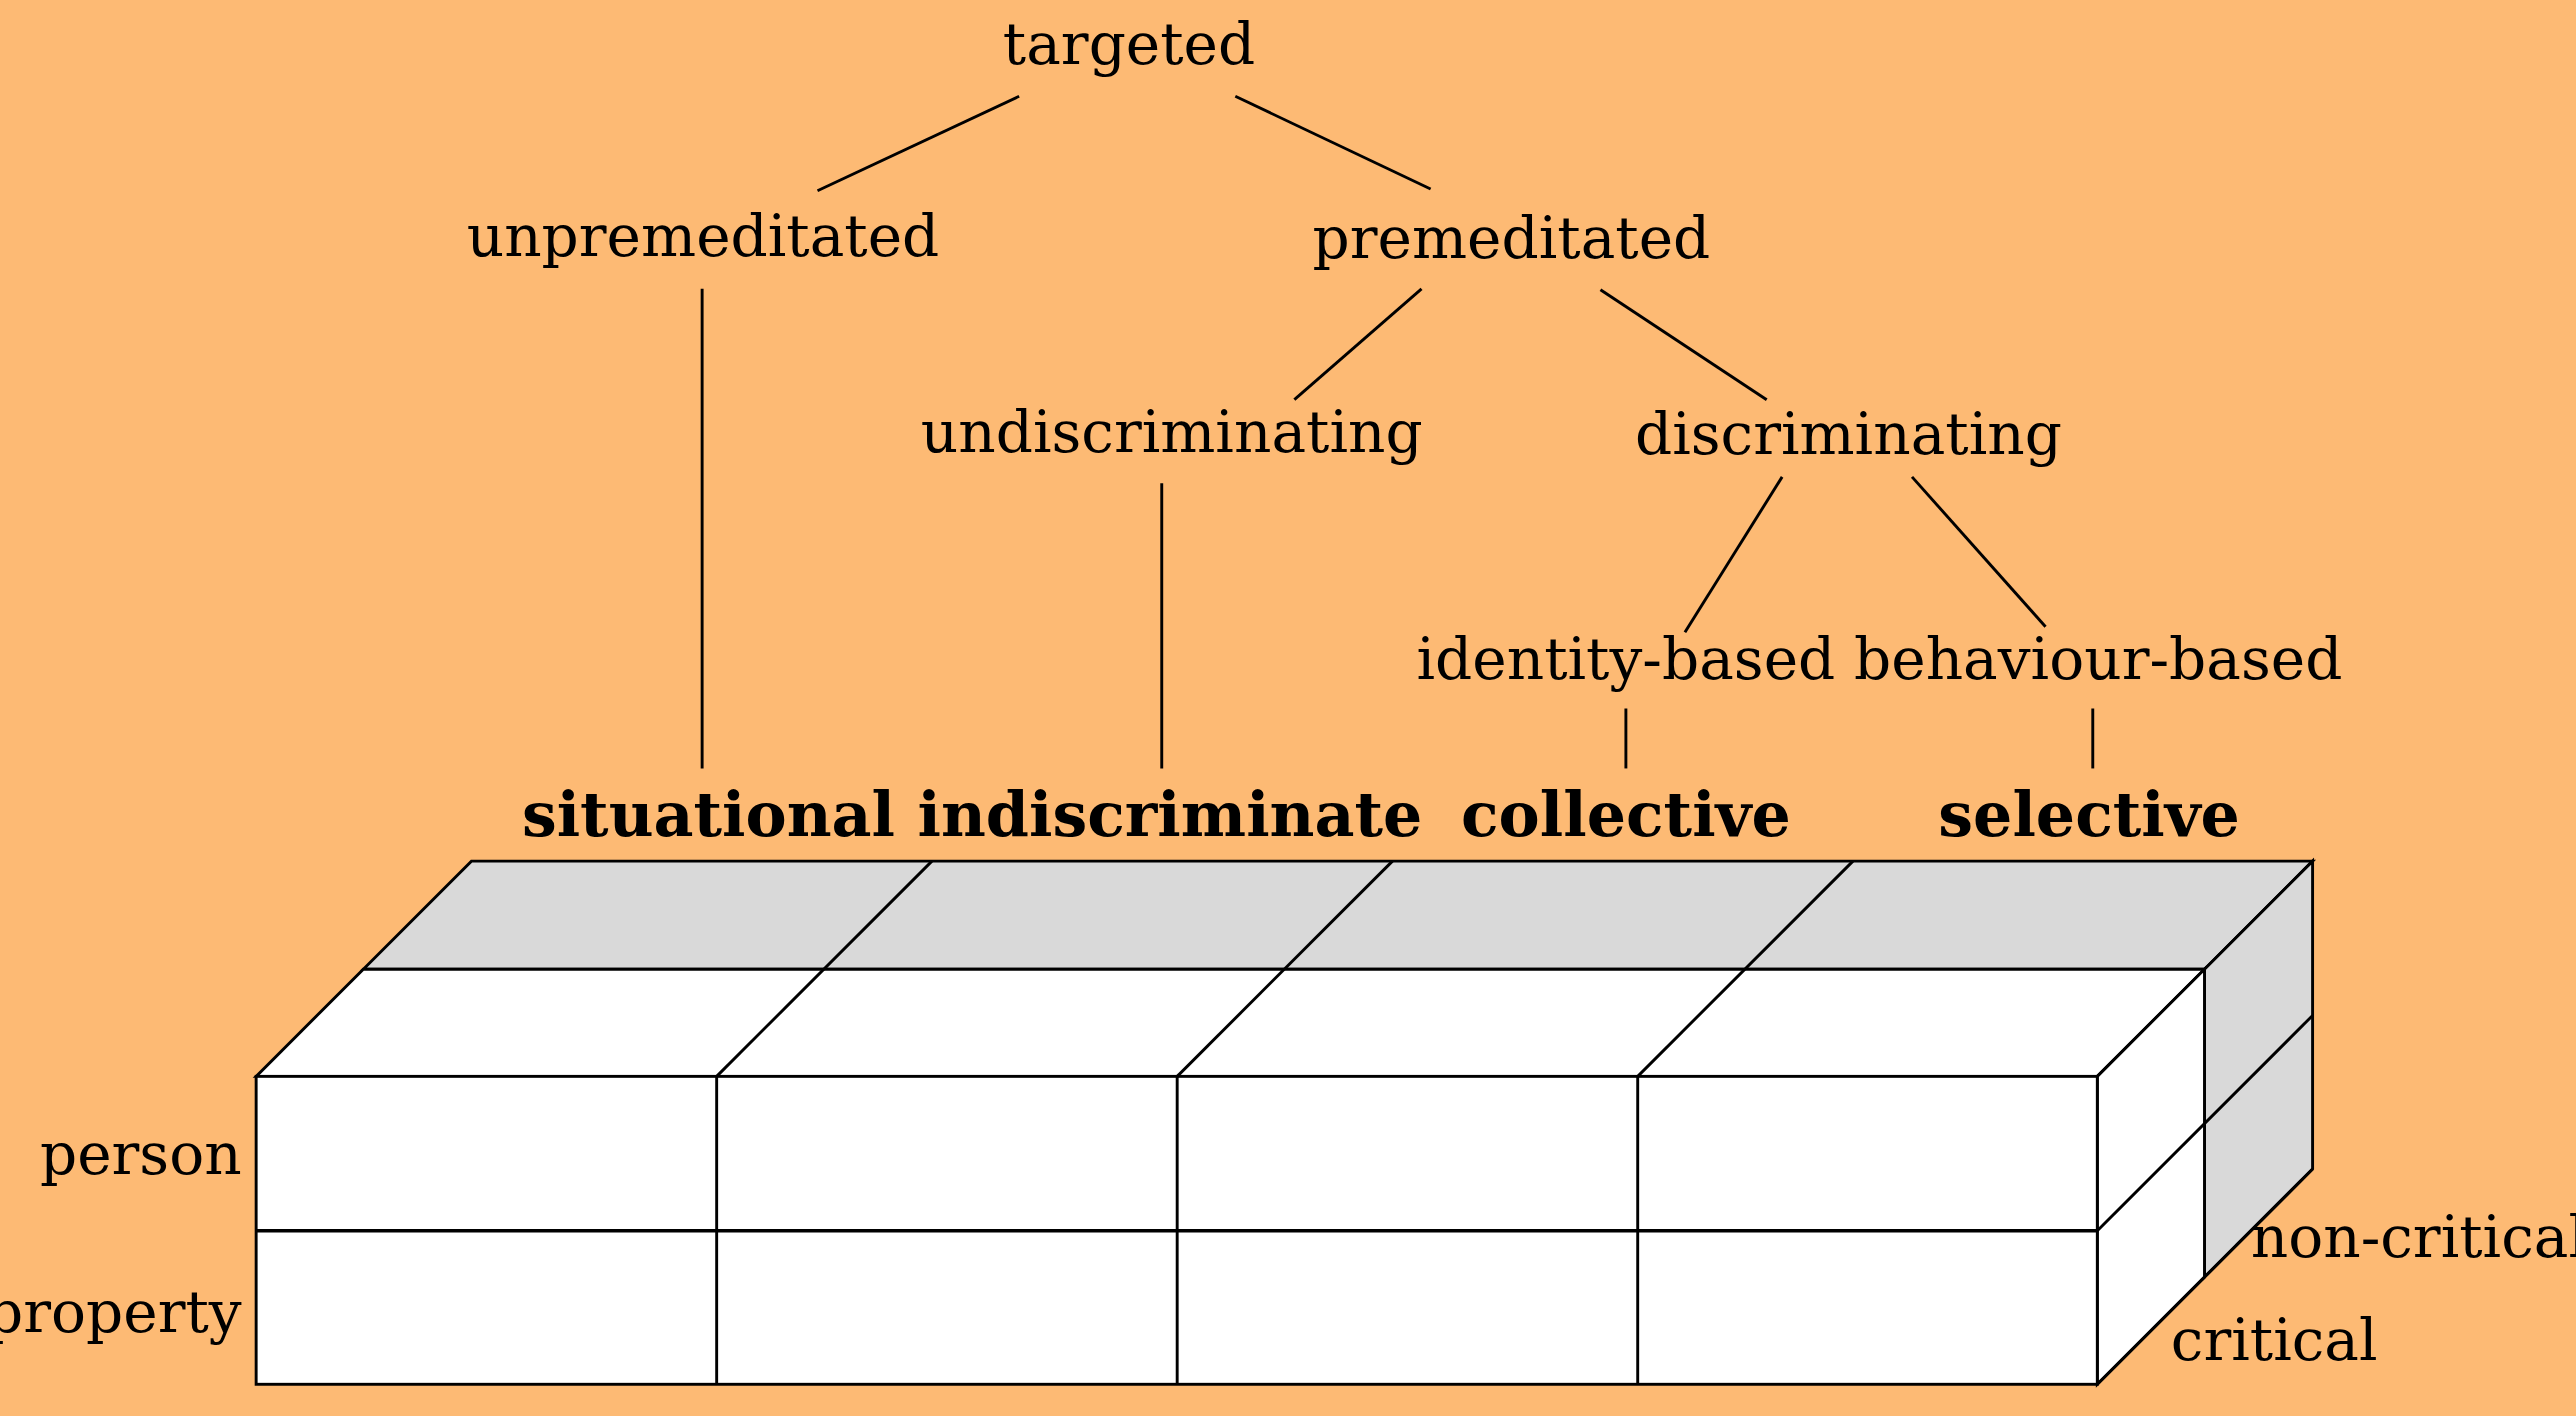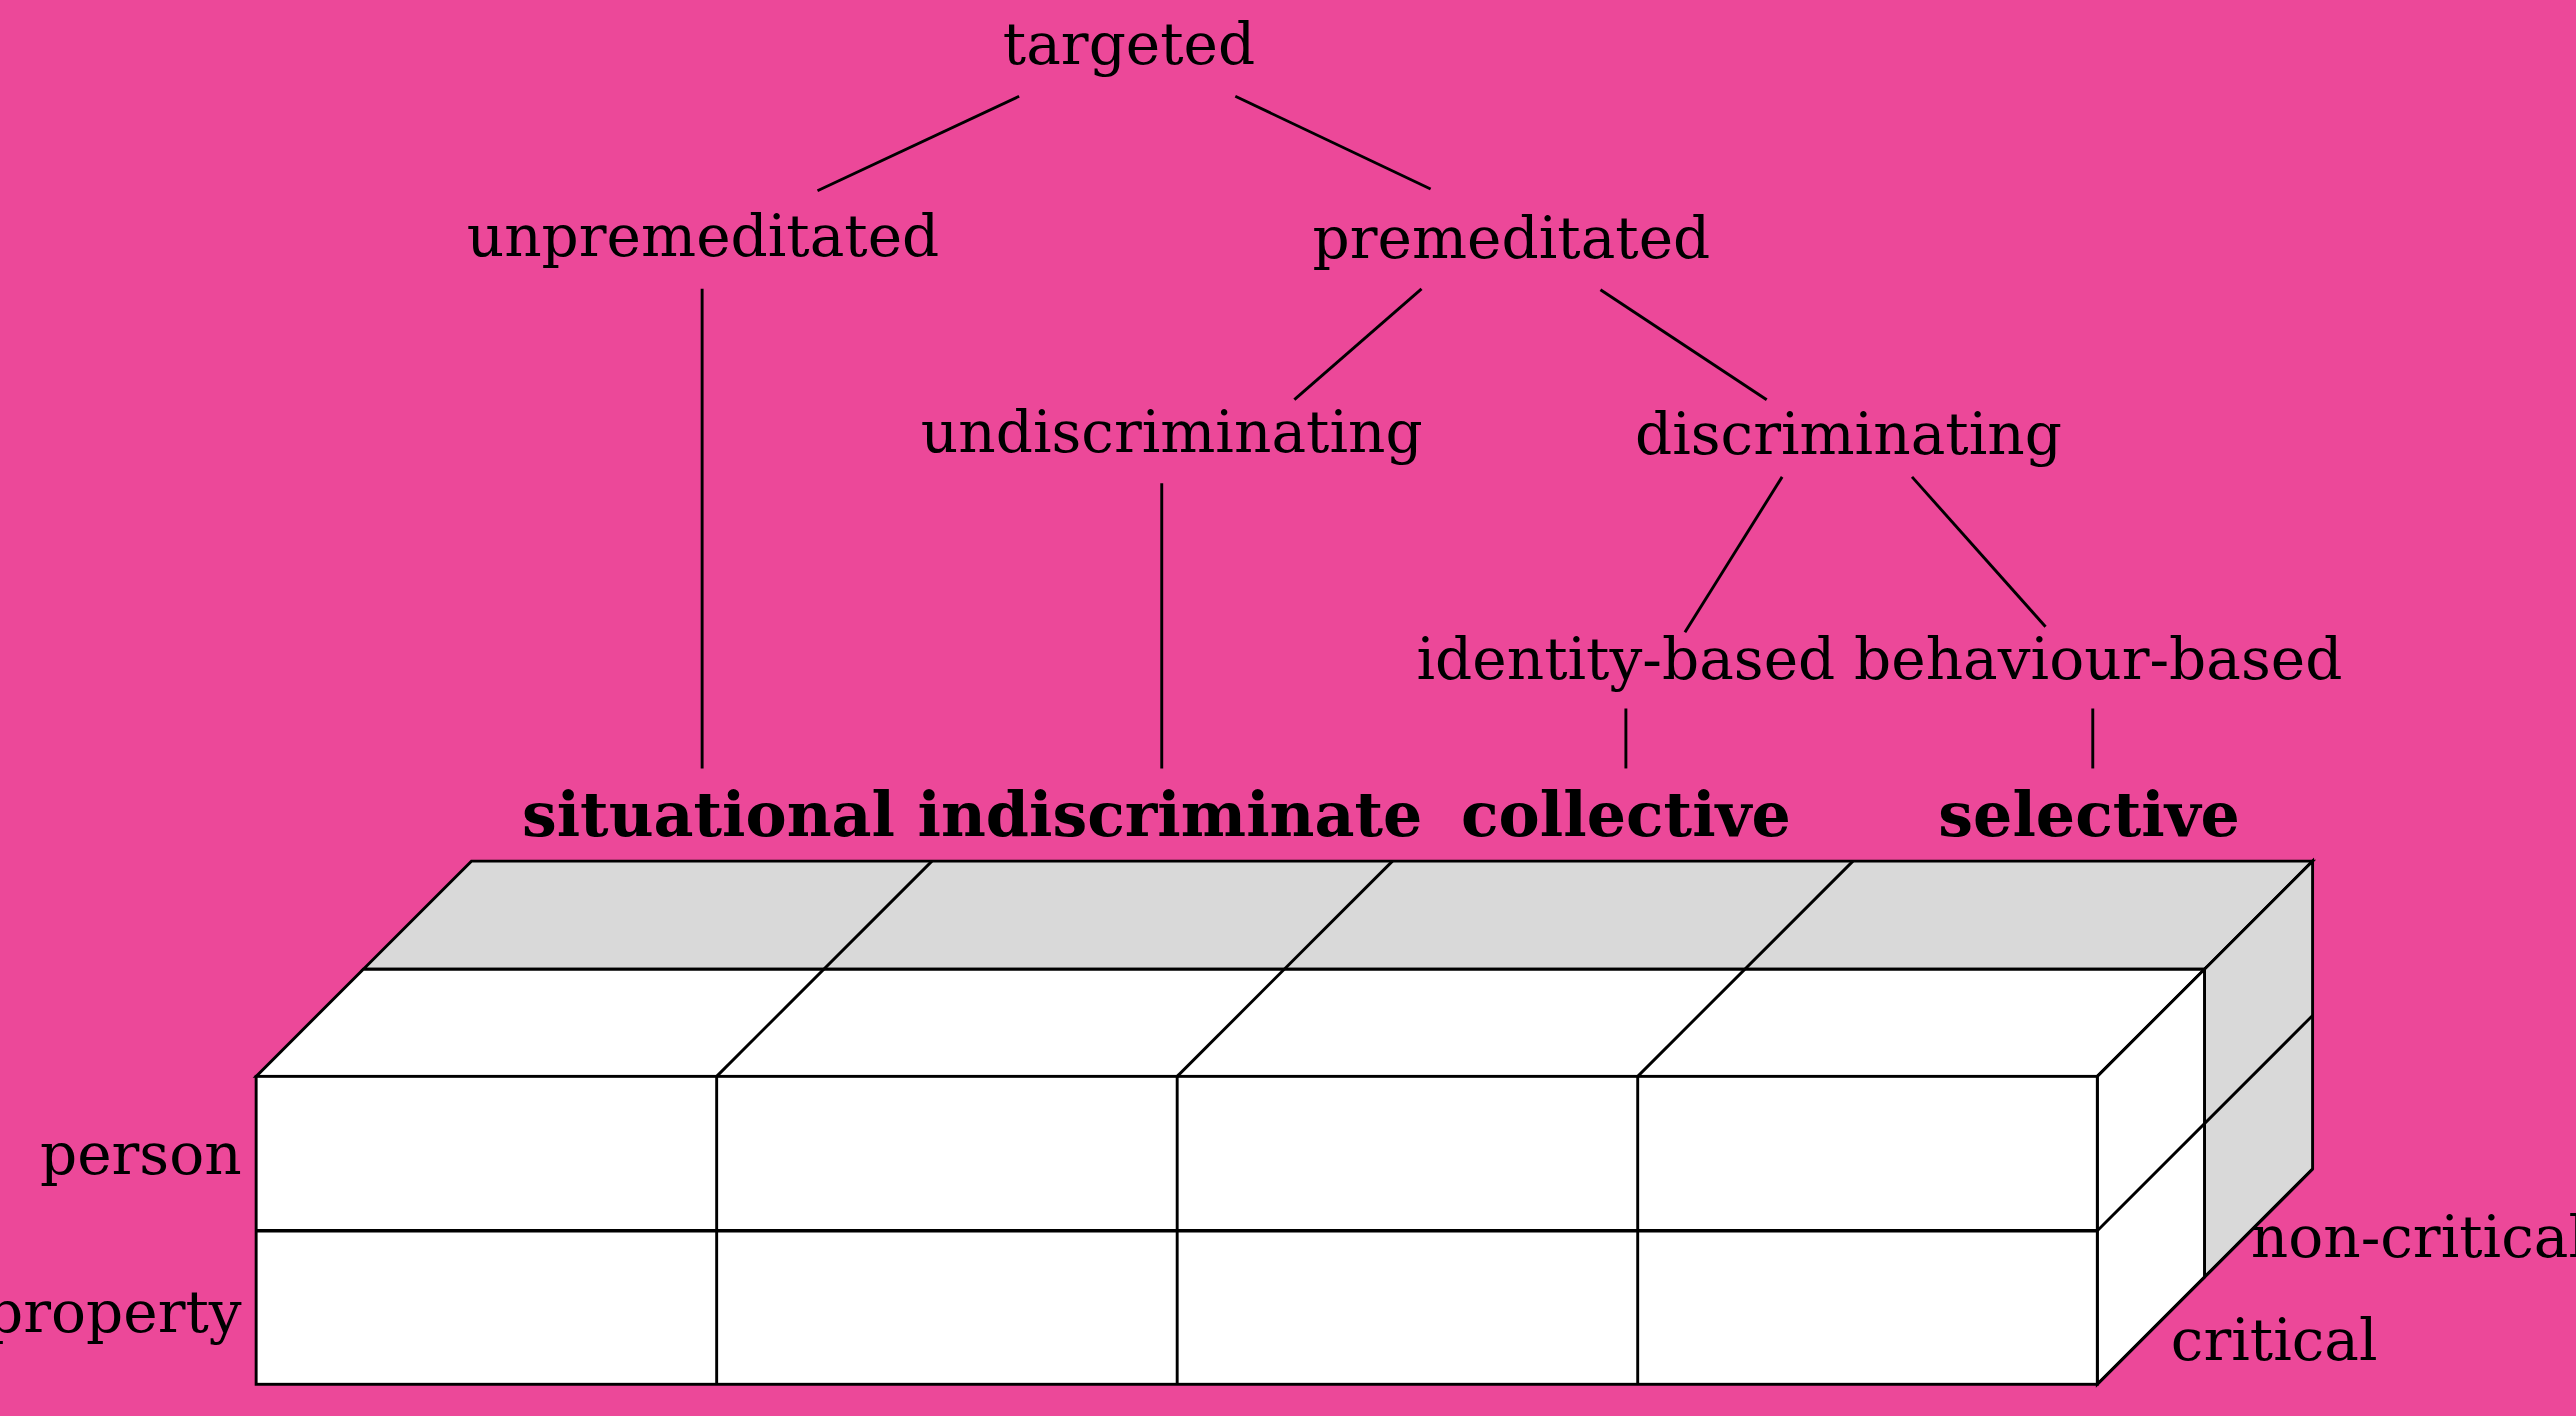--- a/index.html
+++ b/index.html
@@ -3,21 +3,21 @@
 <meta charset="utf-8">
 <style>
   html, body {
     margin: 0;
     padding: 0;
     background: #ffffff;
   }
   .canvas-wrap {
     width: 2576px;
     height: 1417px;
-    background: #ec4899;
+    background: #fdba74;
     position: relative;
   }
   svg { display: block; }
   text {
     font-family: "DejaVu Serif", "Liberation Serif", serif;
     fill: #000000;
   }
   .tnode  { font-size: 64px; }
   .leaf   { font-size: 68px; font-weight: bold; }
   .side   { font-size: 64px; }

